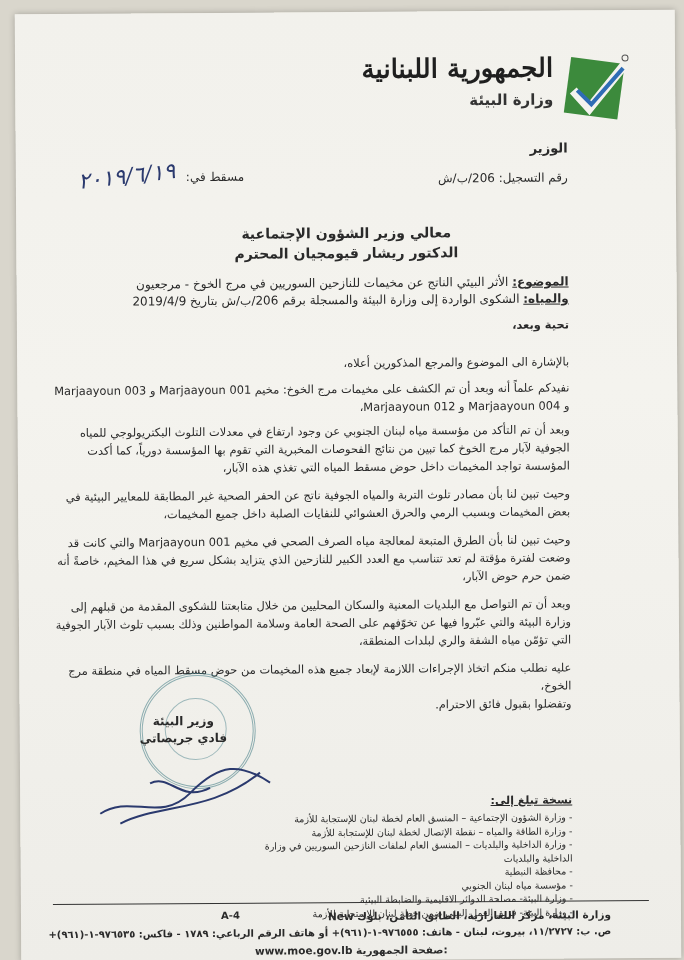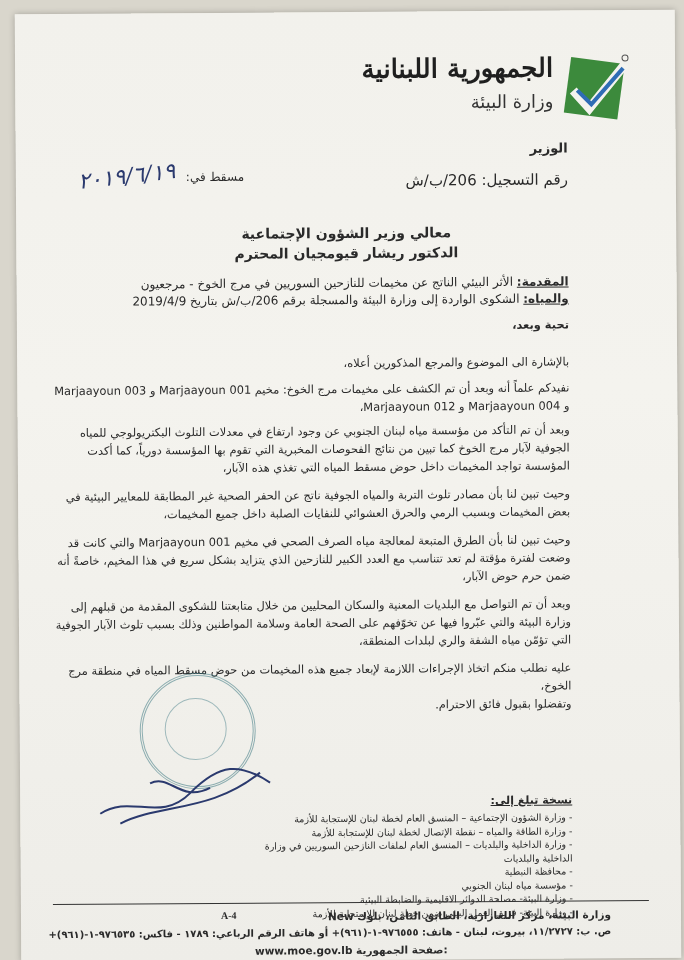--- a/index.html
+++ b/index.html
@@ -12,39 +12,39 @@
     position:absolute; left:18px; top:12px; width:660px; height:948px;
     background:linear-gradient(180deg,#f2f1ec 0%,#f4f3ee 40%,#eeede8 100%);
     box-shadow:0 0 6px rgba(0,0,0,0.25);
     transform:rotate(-0.4deg);
     color:#2a2a2a;
   }
   .abs { position:absolute; }
   .rtl { direction:rtl; text-align:right; }
   .logo-box { right:42px; top:40px; width:70px; height:72px; }
   .brand-title { right:122px; top:42px; font-family:"DejaVu Serif", serif; font-size:26px; font-weight:bold; color:#1f1f1f; }
-  .brand-sub { right:122px; top:80px; font-size:18px; font-weight:normal; color:#333;text-align:center; }
+  .brand-sub { right:122px; top:80px; font-size:15px; font-weight:bold; color:#333;text-align:center; }
   .minister-label { right:108px; top:130px; font-size:13px; font-weight:bold; }
-  .reg-no { right:108px; top:160px; font-size:15px; }
+  .reg-no { right:108px; top:160px; font-size:12px; }
   .date-place { left:170px; top:157px; font-size:12px; }
   .date-hand { left:62px; top:150px; font-family:"DejaVu Serif", serif; font-style:italic; font-size:22px; color:#2b3a6e; transform:rotate(-6deg); }
   .addressee { right:0; left:0; text-align:center; font-size:14px; font-weight:bold; line-height:19px; }
   .subject { right:108px; top:263px; width:520px; font-size:12px; line-height:17px; }
   .subject b { text-decoration:underline; }
   .para { right:108px; width:520px; font-size:11.4px; line-height:18px; }
   .cc-title { right:108px; top:783px; font-size:11px; font-weight:bold; text-decoration:underline; }
   .cc-list { right:108px; top:800px; width:340px; font-size:9.5px; line-height:13.5px; margin:0; padding:0; list-style:none; }
   .cc-list li::before { content:"- "; }
   .signer { left:120px; top:700px; font-size:12px; font-weight:bold; text-align:center; line-height:17px; }
   .stamp { left:120px; top:660px; width:110px; height:110px; border:3px double rgba(60,120,130,0.55); border-radius:50%; }
   .stamp-inner { position:absolute; left:22px; top:22px; width:60px; height:60px; border:1px solid rgba(60,120,130,0.45); border-radius:50%; }
   .signature { left:70px; top:720px; width:200px; height:110px; }
   .footer-line { left:32px; right:32px; top:890px; border-top:1.5px solid #333; }
   .footer1 { right:70px; top:898px; font-size:10.5px; font-weight:bold; }
-  .footer-code { left:200px; top:897px; font-size:10px; font-weight:bold;font-family:Liberation Serif, serif; }
+  .footer-code { left:200px; top:897px; font-size:10px; font-weight:bold; }
   .footer2 { right:70px; top:915px; font-size:10px; font-weight:bold; }
   .footer3 { left:0; right:0; top:932px; text-align:center; font-size:10.5px; font-weight:bold; }
 </style>
 </head>
 <body>
 
 <div class="page">
 
   <svg class="abs logo-box" viewBox="0 0 70 72">
     <rect x="4" y="10" width="54" height="56" fill="#3c8a3c" transform="rotate(8 31 38)"></rect>
@@ -58,37 +58,41 @@
   <div class="abs rtl minister-label">الوزير</div>
 
   <div class="abs rtl reg-no">رقم التسجيل: 206/ب/ش</div>
   <div class="abs rtl date-place">مسقط في:</div>
   <div class="abs date-hand">٢٠١٩/٦/١٩</div>
 
   <div class="abs addressee rtl" style="top:212px;text-align:center;">معالي وزير الشؤون الإجتماعية</div>
   <div class="abs addressee rtl" style="top:232px;text-align:center;">الدكتور ريشار قيومجيان المحترم</div>
 
   <div class="abs rtl subject">
-    <div><b>المقدمة:</b> <span>الأثر البيئي الناتج عن مخيمات للنازحين السوريين في مرج الخوخ - مرجعيون</span></div>
+    <div><b>الموضوع:</b> <span>الأثر البيئي الناتج عن مخيمات للنازحين السوريين في مرج الخوخ - مرجعيون</span></div>
     <div><b>والمياه:</b> <span>الشكوى الواردة إلى وزارة البيئة والمسجلة برقم 206/ب/ش بتاريخ 2019/4/9</span></div>
   </div>
 
   <div class="abs rtl para" style="top:305px;font-weight:bold;">تحية وبعد،</div>
   <div class="abs rtl para" style="top:342px;">بالإشارة الى الموضوع والمرجع المذكورين أعلاه،</div>
   <div class="abs rtl para" style="top:368px;">نفيدكم علماً أنه وبعد أن تم الكشف على مخيمات مرج الخوخ: مخيم Marjaayoun 001 و Marjaayoun 003 و Marjaayoun 004 و Marjaayoun 012،</div>
   <div class="abs rtl para" style="top:410px;">وبعد أن تم التأكد من مؤسسة مياه لبنان الجنوبي عن وجود ارتفاع في معدلات التلوث البكتريولوجي للمياه الجوفية لآبار مرج الخوخ كما تبين من نتائج الفحوصات المخبرية التي تقوم بها المؤسسة دورياً، كما أكدت المؤسسة تواجد المخيمات داخل حوض مسقط المياه التي تغذي هذه الآبار،</div>
   <div class="abs rtl para" style="top:474px;">وحيث تبين لنا بأن مصادر تلوث التربة والمياه الجوفية ناتج عن الحفر الصحية غير المطابقة للمعايير البيئية في بعض المخيمات وبسبب الرمي والحرق العشوائي للنفايات الصلبة داخل جميع المخيمات،</div>
   <div class="abs rtl para" style="top:520px;">وحيث تبين لنا بأن الطرق المتبعة لمعالجة مياه الصرف الصحي في مخيم Marjaayoun 001 والتي كانت قد وضعت لفترة مؤقتة لم تعد تتناسب مع العدد الكبير للنازحين الذي يتزايد بشكل سريع في هذا المخيم، خاصةً أنه ضمن حرم حوض الآبار،</div>
   <div class="abs rtl para" style="top:584px;">وبعد أن تم التواصل مع البلديات المعنية والسكان المحليين من خلال متابعتنا للشكوى المقدمة من قبلهم إلى وزارة البيئة والتي عبّروا فيها عن تخوّفهم على الصحة العامة وسلامة المواطنين وذلك بسبب تلوث الآبار الجوفية التي تؤمّن مياه الشفة والري لبلدات المنطقة،</div>
   <div class="abs rtl para" style="top:648px;">عليه نطلب منكم اتخاذ الإجراءات اللازمة لإبعاد جميع هذه المخيمات من حوض مسقط المياه في منطقة مرج الخوخ،</div>
   <div class="abs rtl para" style="top:684px;">وتفضلوا بقبول فائق الاحترام.</div>
 
   <div class="abs stamp">
       <div class="stamp-inner"></div>
     </div>
+  <div class="abs signer">
+    <div>وزير البيئة</div>
+    <div>فادي جريصاتي</div>
+  </div>
   <svg class="abs signature" viewBox="0 0 200 110">
     <path d="M10 80 C40 60, 70 90, 100 60 S150 30, 180 50 M30 90 C70 70, 120 80, 170 40 M60 50 C80 40, 90 70, 120 55" stroke="#2b3a6e" stroke-width="2" fill="none"></path>
   </svg>
 
   <div class="abs rtl cc-title">نسخة تبلغ إلى:</div>
   <ul class="abs rtl cc-list">
     <li>وزارة الشؤون الإجتماعية – المنسق العام لخطة لبنان للإستجابة للأزمة</li>
     <li>وزارة الطاقة والمياه – نقطة الإتصال لخطة لبنان للإستجابة للأزمة</li>
     <li>وزارة الداخلية والبلديات – المنسق العام لملفات النازحين السوريين في وزارة الداخلية والبلديات</li>
     <li>محافظة النبطية</li>

